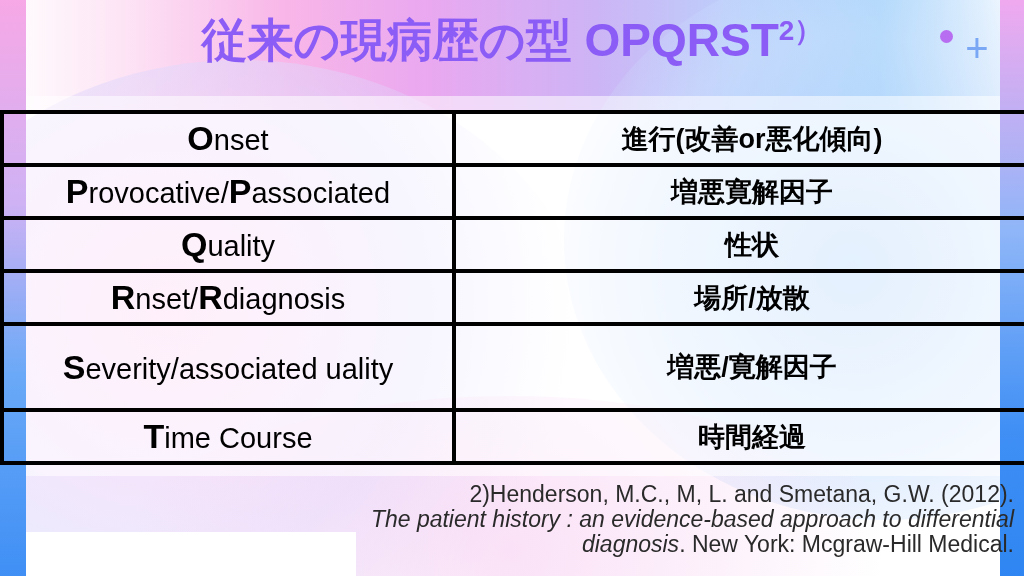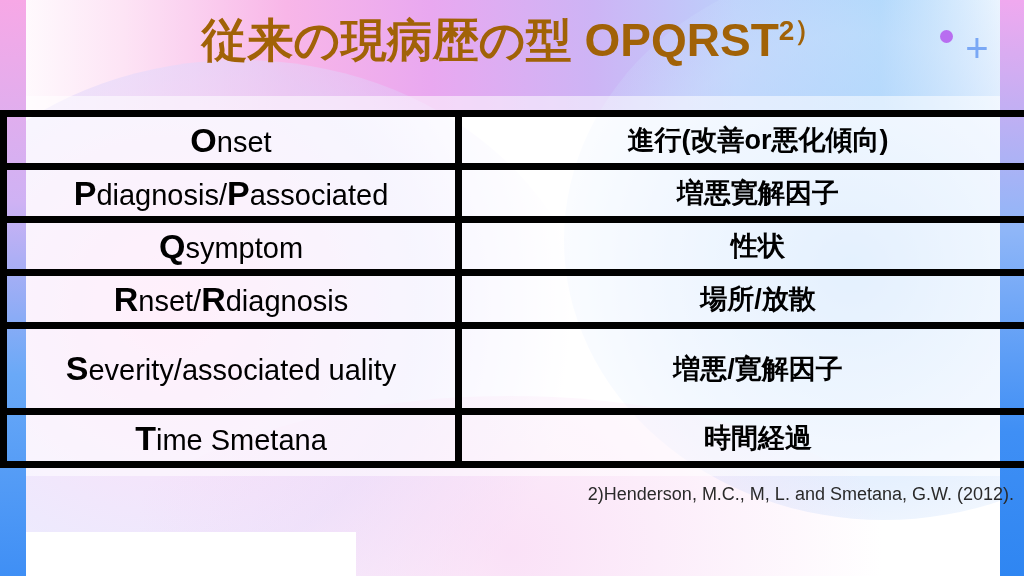--- a/index.html
+++ b/index.html
@@ -98,39 +98,39 @@
   }
 
   
   .title {
     position: absolute;
     left: 0; top: 10px;
     width: 1024px;
     text-align: center;
     font-size: 46px;
     font-weight: bold;
-    color: #a16207;
+    color: #8b5cf6;
     letter-spacing: 0px;
     white-space: nowrap;
   }
   .title .sup {
     font-size: 28px;
     vertical-align: super;
   }
 
   
   .opqrst-table {
     position: absolute;
     left: 0px; top: 110px;
     width: 1024px;
     border-collapse: collapse;
     table-layout: fixed;
   }
   .opqrst-table td {
-    border: 7px solid #000000;
+    border: 4px solid #000000;
     text-align: center;
     vertical-align: middle;
     color: #000000;
     padding: 2px 4px;
   }
   .opqrst-table td.col-left {
     width: 440px;
     font-size: 29px;
     font-weight: 500;
   }
@@ -150,21 +150,21 @@
     font-weight: bold;
   }
 
   
   .citation {
     position: absolute;
     left: 300px;
     top: 482px;
     width: 714px;
     text-align: right;
-    font-size: 18px;
+    font-size: 23px;
     line-height: 25px;
     color: #2a2a2a;
   }
   .citation .italic {
     font-style: italic;
   }
 </style>
 </head>
 <body>
 
@@ -186,39 +186,41 @@
     <span>従来の現病歴の型 OPQRST</span><span class="sup">2）</span>
   </div>
 
   <table class="opqrst-table">
     <tbody>
       <tr>
         <td class="col-left"><span class="cap">O</span><span>nset</span></td>
         <td class="col-right">進行(改善or悪化傾向)</td>
       </tr>
       <tr>
-        <td class="col-left"><span class="cap">P</span><span>diagnosis/</span><span class="cap">P</span><span>associated</span></td>
+        <td class="col-left"><span class="cap">P</span><span>rovocative/</span><span class="cap">P</span><span>associated</span></td>
         <td class="col-right">増悪寛解因子</td>
       </tr>
       <tr>
-        <td class="col-left"><span class="cap">Q</span><span>symptom</span></td>
+        <td class="col-left"><span class="cap">Q</span><span>uality</span></td>
         <td class="col-right">性状</td>
       </tr>
       <tr>
         <td class="col-left"><span class="cap">R</span><span>nset/</span><span class="cap">R</span><span>diagnosis</span></td>
         <td class="col-right">場所/放散</td>
       </tr>
       <tr class="tall">
         <td class="col-left"><span class="cap">S</span><span>everity/associated uality</span></td>
         <td class="col-right">増悪/寛解因子</td>
       </tr>
       <tr>
-        <td class="col-left"><span class="cap">T</span><span>ime Smetana</span></td>
+        <td class="col-left"><span class="cap">T</span><span>ime Course</span></td>
         <td class="col-right">時間経過</td>
       </tr>
     </tbody>
   </table>
 
   <div class="citation">
     <div>2)Henderson, M.C., M, L. and Smetana, G.W. (2012).</div>
+    <div class="italic">The patient history : an evidence-based approach to differential</div>
+    <div><span class="italic">diagnosis</span><span>. New York: Mcgraw-Hill Medical.</span></div>
   </div>
 
 </div>
 
 </body></html>

